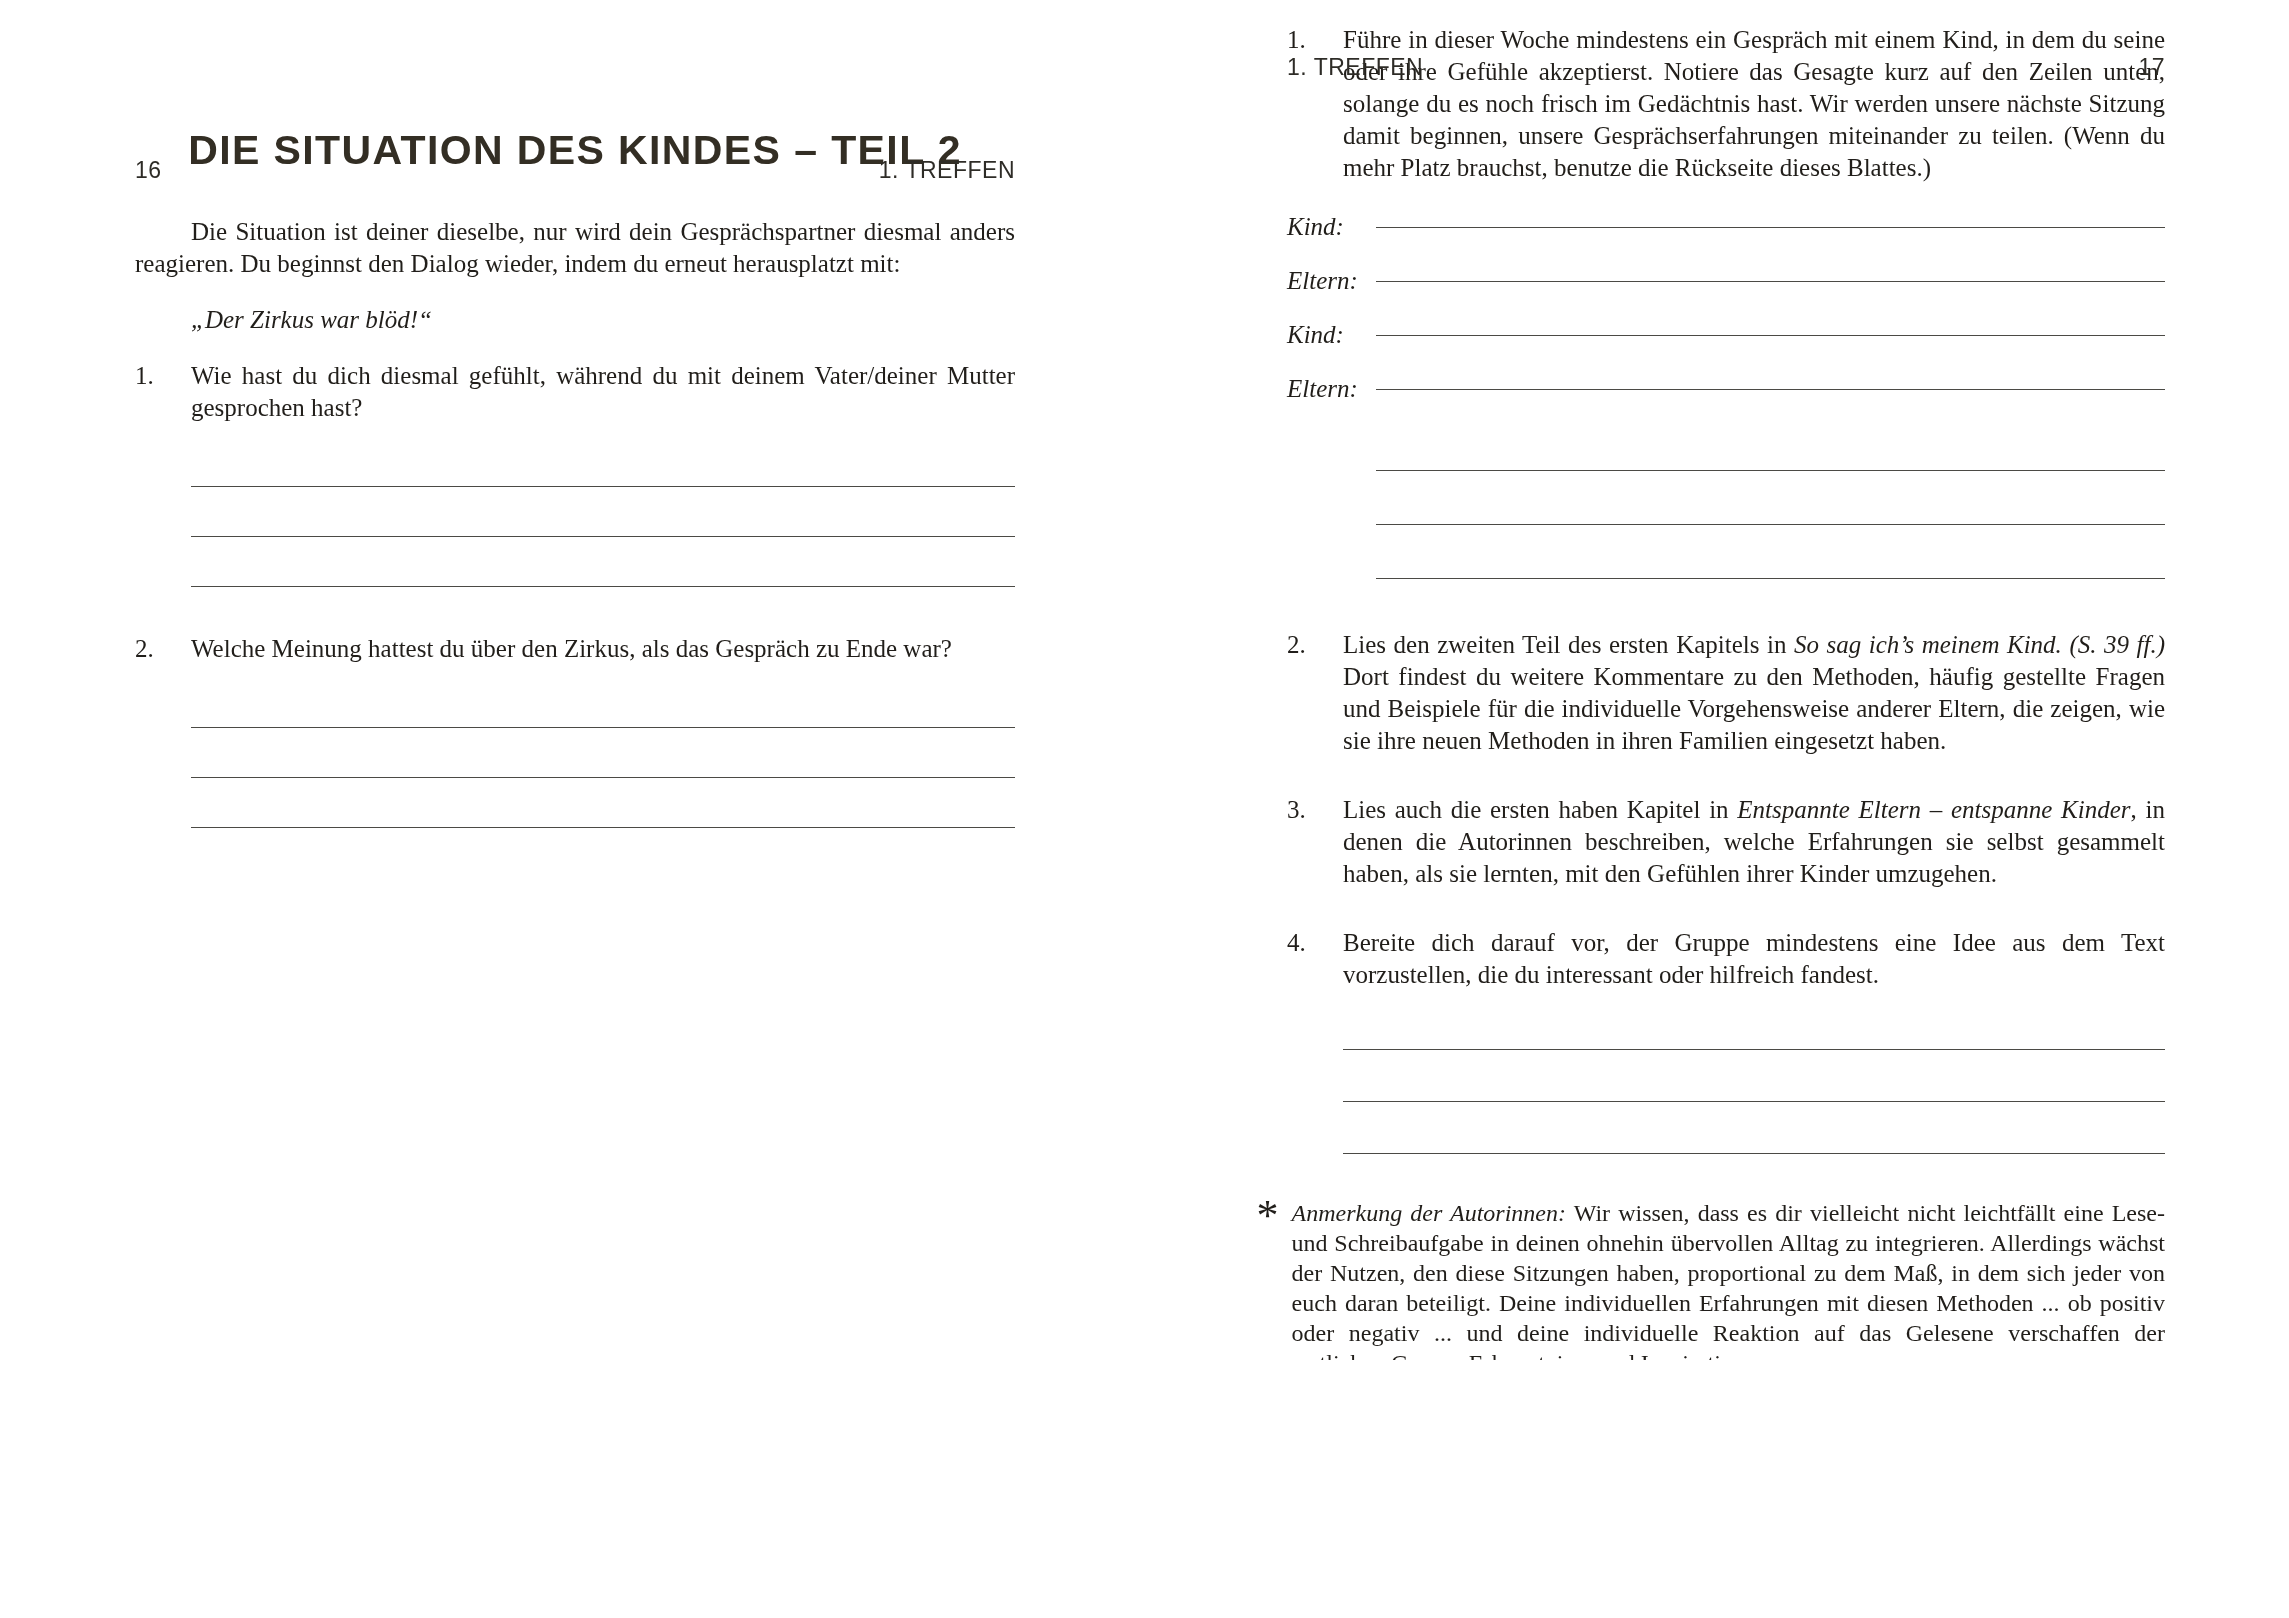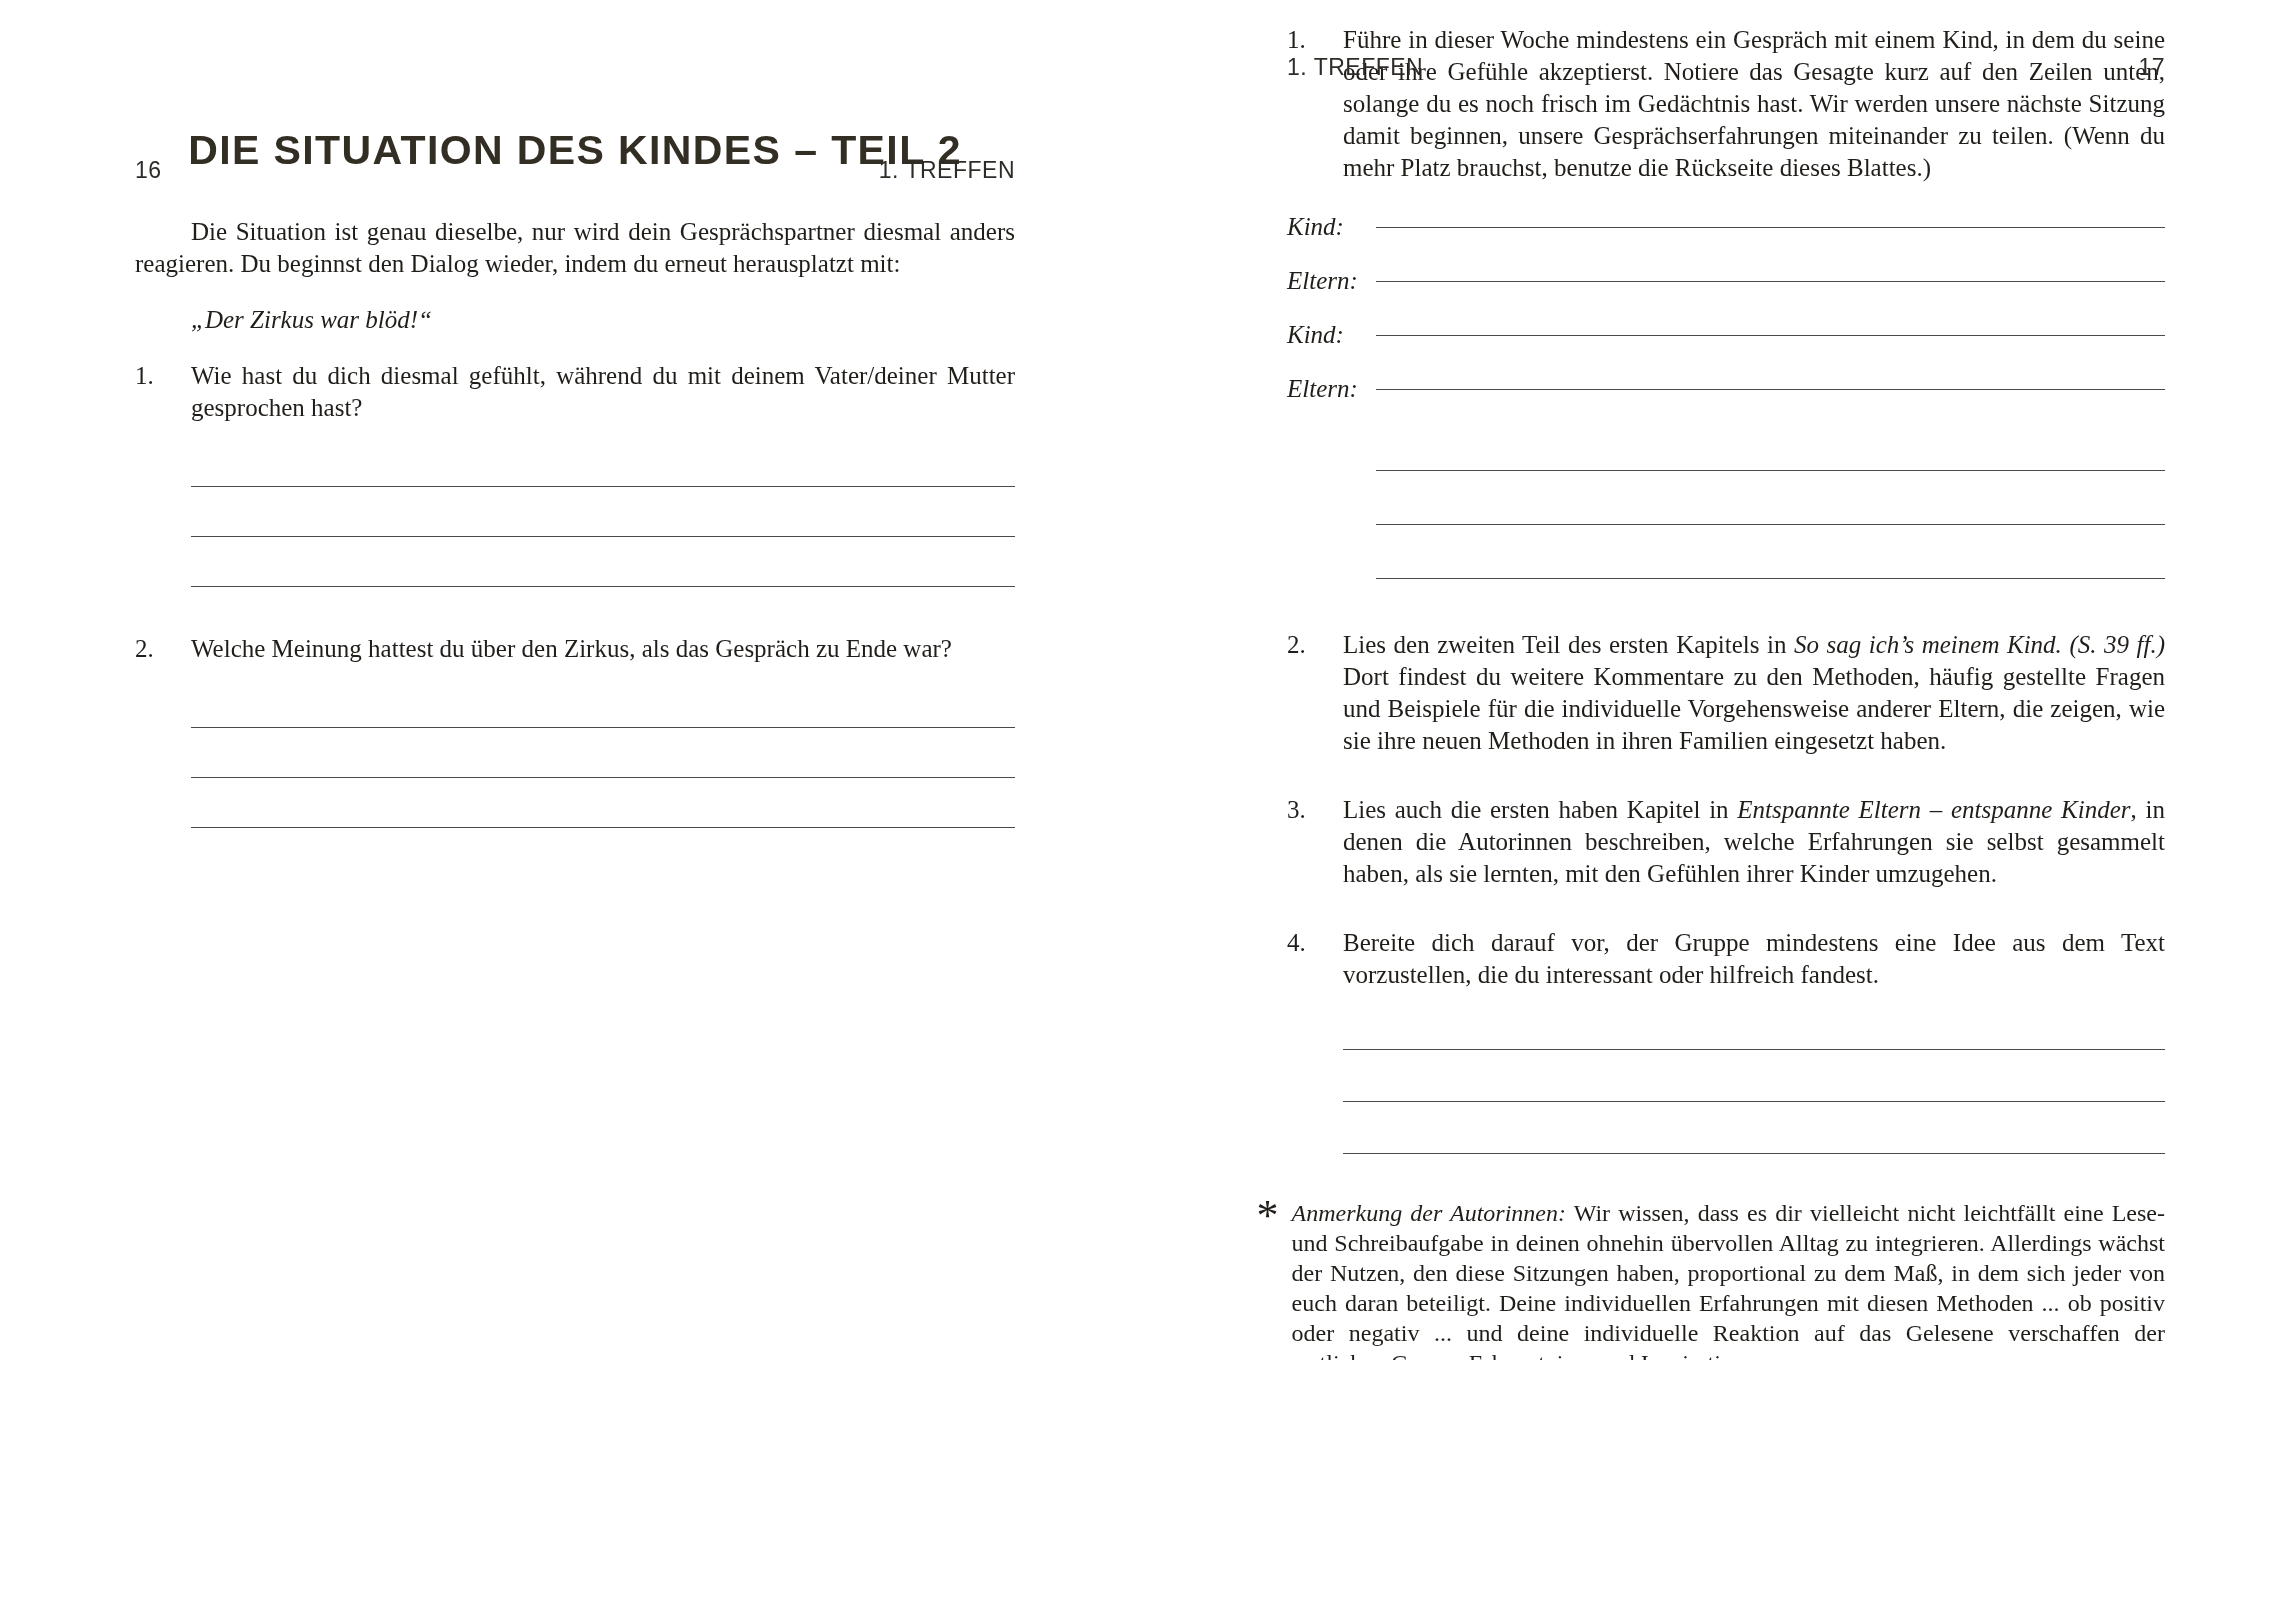--- a/index.html
+++ b/index.html
@@ -76,21 +76,21 @@
   <div class="page page-left">
     <div class="content">
       <div class="page-head">
         <span>16</span>
         <span>1. TREFFEN</span>
       </div>
 
       <h1 class="page-title">DIE SITUATION DES KINDES – TEIL 2</h1>
 
       <div class="body-text">
-        <p class="para para-first">Die Situation ist genau dieselbe, nur wird dein Gesprächspartner diesmal anders reagieren. Du beginnst den Dialog wieder, indem du erneut herausplatzt mit:</p>
+        <p class="para para-first">Die Situation ist deiner dieselbe, nur wird dein Gesprächspartner diesmal anders reagieren. Du beginnst den Dialog wieder, indem du erneut herausplatzt mit:</p>
         <p class="quote">„Der Zirkus war blöd!“</p>
 
         <div class="qa-item">
           <span class="qa-num">1.</span>
           <span class="qa-text">Wie hast du dich diesmal gefühlt, während du mit deinem Vater/deiner Mutter gesprochen hast?</span>
         </div>
         <div class="answer-lines">
           <div class="rule"></div>
           <div class="rule"></div>
           <div class="rule"></div>

